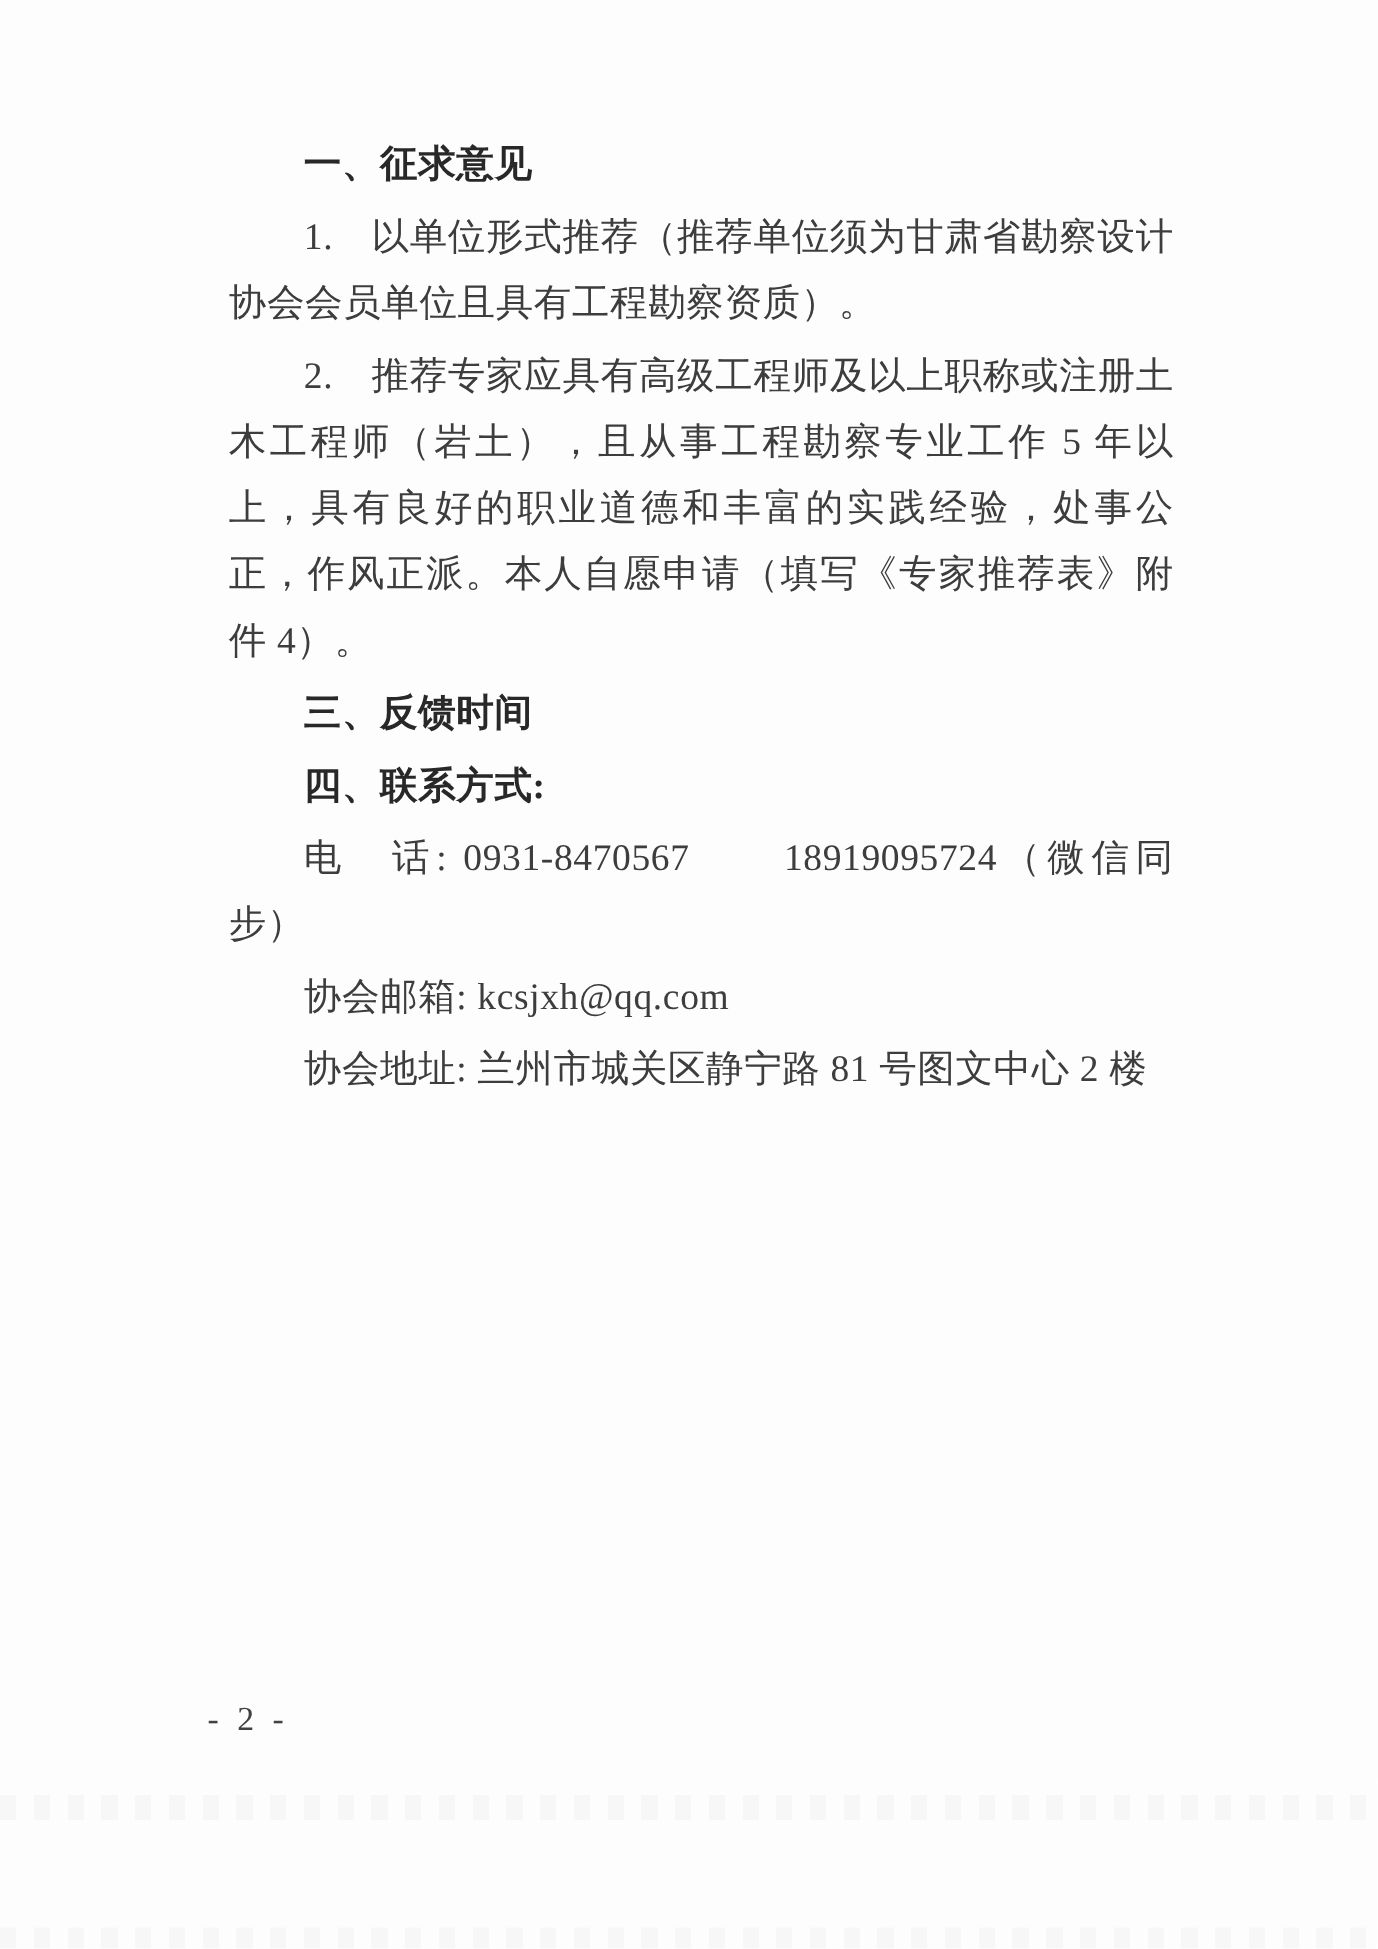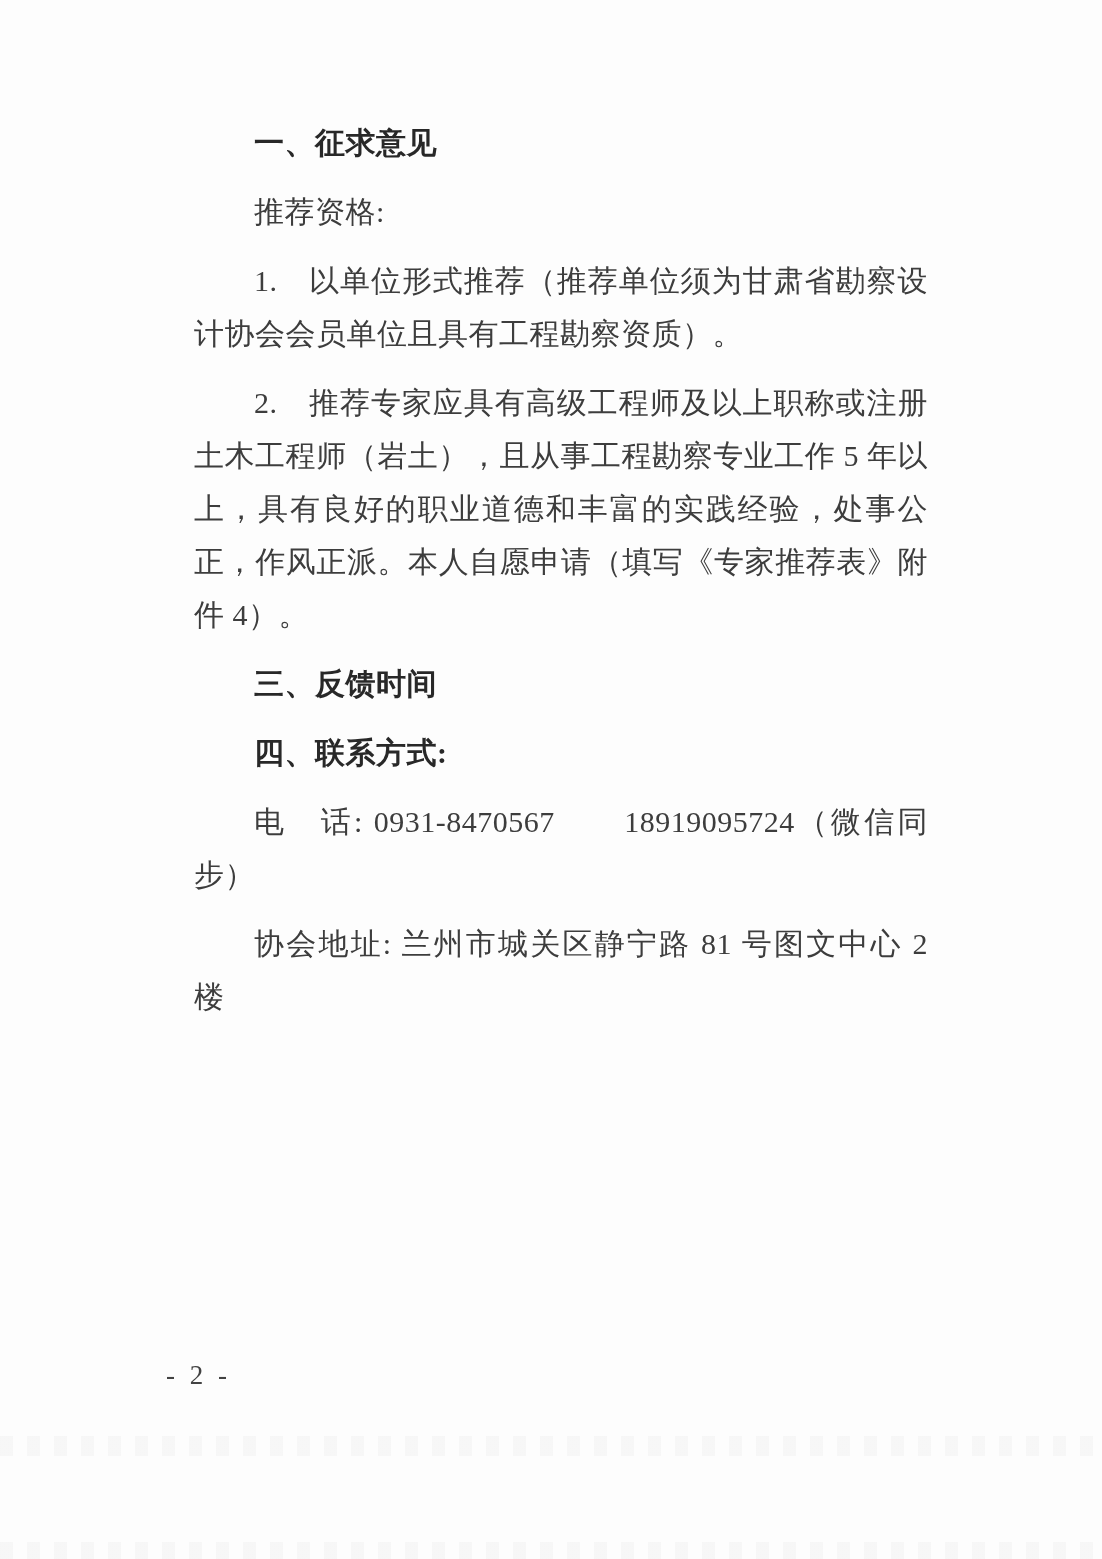--- a/index.html
+++ b/index.html
@@ -21,21 +21,21 @@
     left: 178px;
     top: 100px;
     width: 766px;
     font-size: 30px;
     line-height: 53px;
     text-align: justify;
     letter-spacing: 0.5px;
   }
   .content p,
   .content h2 {
-    margin: 16px;
+    margin: 5px;
     padding: 0;
     font-size: 30px;
     line-height: 53px;
     text-indent: 2em;
     font-weight: normal;
   }
   .content h2.section-heading {
     font-weight: bold;
     color: #282828;
     text-align: left;
@@ -66,28 +66,28 @@
 </style>
 </head>
 <body>
 
 <div class="page">
 
   <main class="content">
 
     <h2 class="section-heading">一、征求意见</h2>
 
-    <p>推荐资格:</p>
     <p>1.　以单位形式推荐（推荐单位须为甘肃省勘察设计协会会员单位且具有工程勘察资质）。</p>
     <p>2.　推荐专家应具有高级工程师及以上职称或注册土木工程师（岩土），且从事工程勘察专业工作 5 年以上，具有良好的职业道德和丰富的实践经验，处事公正，作风正派。本人自愿申请（填写《专家推荐表》附件 4）。</p>
 
     <h2 class="section-heading">三、反馈时间</h2>
 
     <h2 class="section-heading">四、联系方式:</h2>
     <p>电　话: 0931-8470567　　18919095724（微信同步）</p>
+    <p>协会邮箱: kcsjxh@qq.com</p>
     <p>协会地址: 兰州市城关区静宁路 81 号图文中心 2 楼</p>
 
   </main>
 
   <div class="page-number">- 2 -</div>
 
   <div class="scan-noise band-1"></div>
   <div class="scan-noise band-2"></div>
 
 </div>

